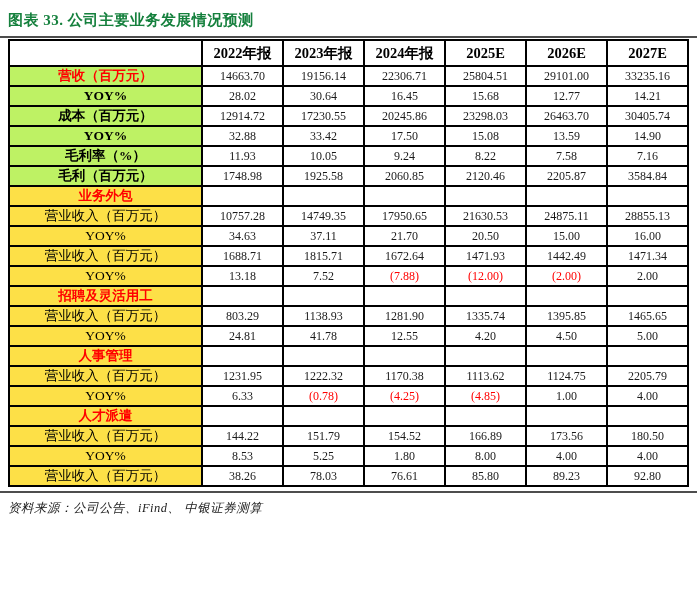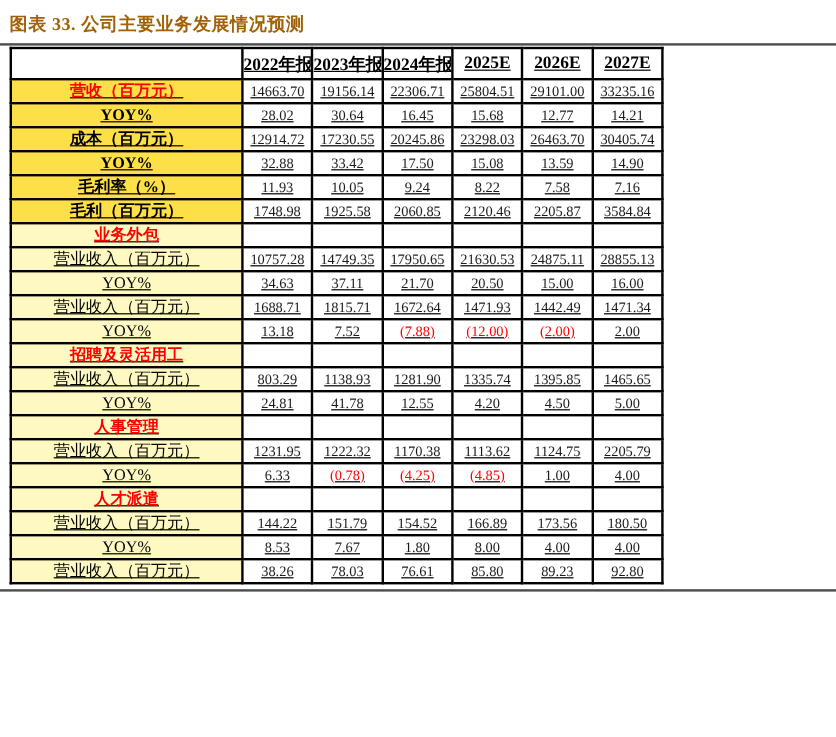--- a/index.html
+++ b/index.html
@@ -10,54 +10,53 @@
     color: #000;
     overflow: hidden;
   }
   .page { position: relative; width: 697px; height: 614px; }
 
   .title {
     margin: 11px 0 0 8px;
     font-size: 15px;
     font-weight: bold;
     letter-spacing: 0.5px;
-    color: #a16207;
+    color: #15803d;
     font-family: Liberation Serif, serif;
   }
 
   .rule { width: 697px; border-top: 2px solid #4d4d4d; }
   .rule-top { margin-top: 6px; }
   .rule-bottom { margin-top: 4px; border-top-width: 2px; }
 
   table.fx {
     margin: 1px 0 0 8px;
-    width: 545px;
+    width: 681px;
     border-collapse: collapse;
     table-layout: fixed;
-    text-decoration: underline;
   }
   table.fx col.c-label { width: 193px; }
 
   table.fx th, table.fx td {
     border: 2px solid #000;
     text-align: center;
     vertical-align: middle;
     overflow: hidden;
     white-space: nowrap;
   }
   table.fx thead th {
     height: 26px;
     font-size: 14.5px;
     font-weight: bold;
     background: #ffffff;
   }
   table.fx td { height: 20px; }
 
-  td.label { font-size: 13.5px; background: #fde047; }
-  td.label.shaded { background: #fef9c3; }
+  td.label { font-size: 13.5px; background: #bef264; }
+  td.label.shaded { background: #fde047; }
   td.label.metric { font-weight: bold; }
   td.label.metric-red { font-weight: bold; color: #ff0000; }
   td.label.section { font-weight: bold; color: #ff0000; }
   td.label.sub { font-weight: normal; }
 
   td.num {
     font-size: 12px;
     color: #1a1a1a;
     background: #ffffff;
   }
@@ -267,32 +266,33 @@
           <td class="num">144.22</td>
           <td class="num">151.79</td>
           <td class="num">154.52</td>
           <td class="num">166.89</td>
           <td class="num">173.56</td>
           <td class="num">180.50</td>
         </tr>
         <tr>
           <td class="label sub shaded">YOY%</td>
           <td class="num">8.53</td>
-          <td class="num">7.67</td>
+          <td class="num">5.25</td>
           <td class="num">1.80</td>
           <td class="num">8.00</td>
           <td class="num">4.00</td>
           <td class="num">4.00</td>
         </tr>
         <tr>
           <td class="label sub shaded">营业收入（百万元）</td>
           <td class="num">38.26</td>
           <td class="num">78.03</td>
           <td class="num">76.61</td>
           <td class="num">85.80</td>
           <td class="num">89.23</td>
           <td class="num">92.80</td>
         </tr>
       </tbody>
   </table>
 
   <div class="rule rule-bottom"></div>
+  <div class="footer">资料来源：公司公告、iFind、 中银证券测算</div>
 </div>
 
 </body></html>

